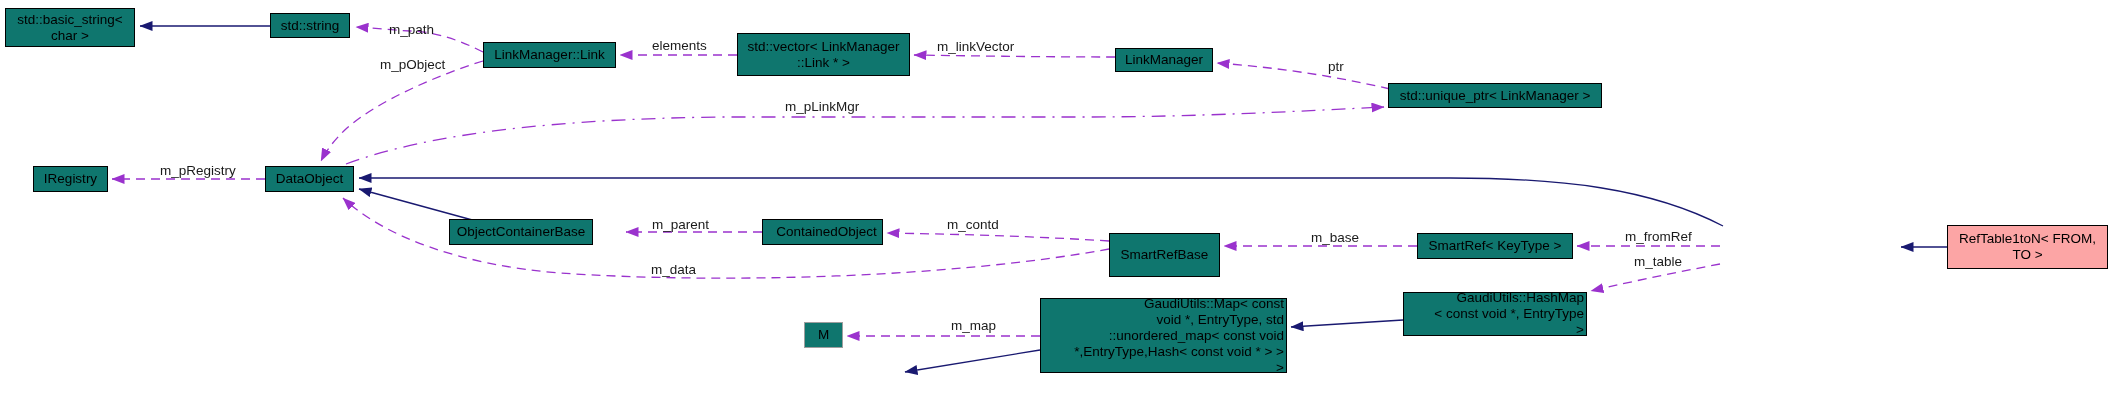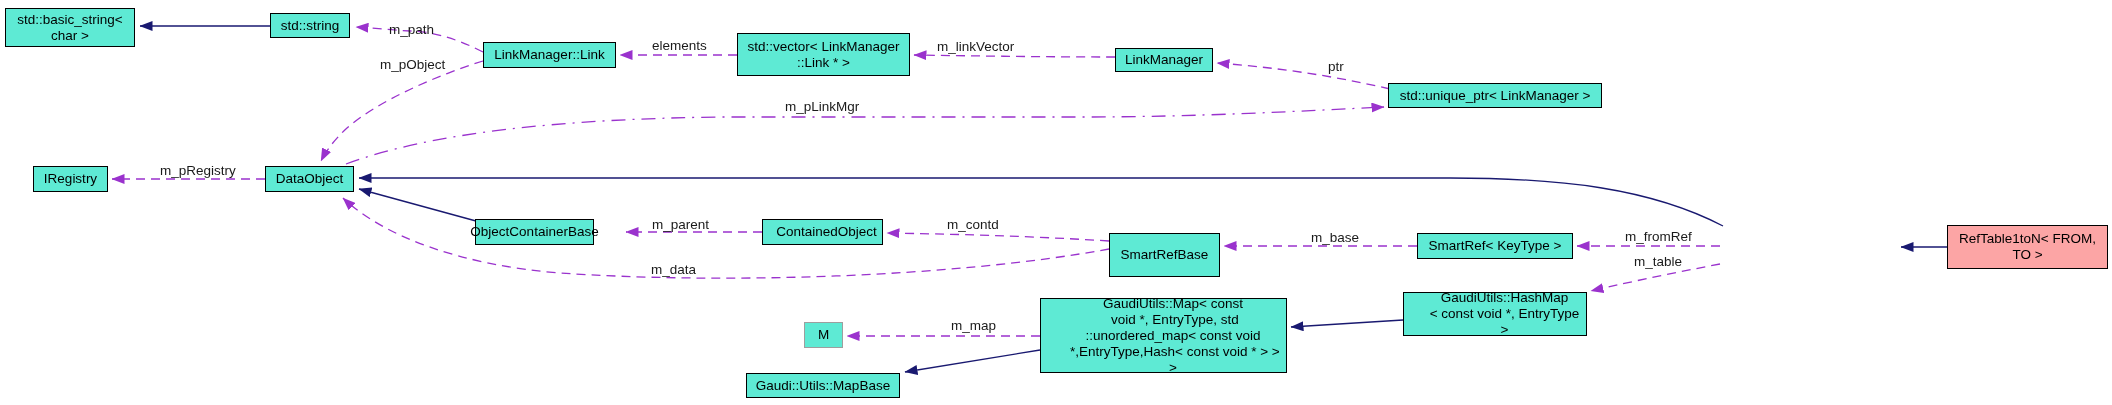--- a/index.html
+++ b/index.html
@@ -8,34 +8,34 @@
     width:2112px;height:405px;
     background:#ffffff;
     font-family:"Liberation Sans","DejaVu Sans",sans-serif;
     overflow:hidden;
   }
   .edges{position:absolute;left:0;top:0;width:2112px;height:405px;}
   .node{
     position:absolute;
     box-sizing:border-box;
     border:1px solid #000;
-    background:#5eead4;
+    background:#0f766e;
     display:flex;
     align-items:center;
     justify-content:center;
     text-align:center;
     font-size:13.5px;
     line-height:16px;
     color:#000;
     white-space:pre-line;
     z-index:2;
   }
   .node.left{
     justify-content:flex-start;
-    text-align:center;
+    text-align:right;
     white-space:pre-wrap;
     padding-left:21px;
     padding-right:2px;
   }
   .node.selected{background:#fca5a5;}
   .node.template-param{border-color:#9e9e9e;}
   .edge-label{
     position:absolute;
     font-size:13.5px;
     line-height:14px;
@@ -89,32 +89,31 @@
   <div class="node" style="left:5px;top:8px;width:130px;height:39px;">std::basic_string&lt;
 char &gt;</div>
   <div class="node" style="left:270px;top:13px;width:80px;height:25px;">std::string</div>
   <div class="node" style="left:483px;top:42px;width:133px;height:26px;">LinkManager::Link</div>
   <div class="node" style="left:737px;top:33px;width:173px;height:43px;">std::vector&lt; LinkManager
 ::Link * &gt;</div>
   <div class="node" style="left:1115px;top:48px;width:98px;height:24px;">LinkManager</div>
   <div class="node" style="left:1388px;top:83px;width:214px;height:25px;">std::unique_ptr&lt; LinkManager &gt;</div>
   <div class="node" style="left:33px;top:166px;width:75px;height:26px;">IRegistry</div>
   <div class="node" style="left:265px;top:166px;width:89px;height:26px;">DataObject</div>
-  <div class="node" style="left:475px;top:219px;width:119px;height:26px;text-align:center;">ObjectContainerBase</div>
+  <div class="node" style="left:449px;top:219px;width:144px;height:26px;text-align:center;">ObjectContainerBase</div>
   <div class="node" style="left:762px;top:219px;width:121px;height:26px;padding-left:8px;">ContainedObject</div>
   <div class="node" style="left:1109px;top:233px;width:111px;height:44px;">SmartRefBase</div>
   <div class="node" style="left:1417px;top:233px;width:156px;height:26px;">SmartRef&lt; KeyType &gt;</div>
   <div class="node selected" style="left:1947px;top:225px;width:161px;height:44px;">RefTable1toN&lt; FROM,
 TO &gt;</div>
   <div class="node template-param" style="left:804px;top:322px;width:39px;height:26px;">M</div>
   <div class="node left" style="left:1040px;top:298px;width:247px;height:75px;">GaudiUtils::Map&lt; const
  void *, EntryType, std
 ::unordered_map&lt; const void
  *,EntryType,Hash&lt; const void * &gt; &gt; &gt;</div>
-  <div class="node" style="left:746px;top:373px;width:154px;height:25px;">Gaudi::Utils::MapBase</div>
   <div class="node left" style="left:1403px;top:292px;width:184px;height:44px;">GaudiUtils::HashMap
 &lt; const void *, EntryType &gt;</div>
 
   <div class="edge-label" style="left:389px;top:23px;">m_path</div>
   <div class="edge-label" style="left:380px;top:58px;">m_pObject</div>
   <div class="edge-label" style="left:652px;top:39px;">elements</div>
   <div class="edge-label" style="left:937px;top:40px;">m_linkVector</div>
   <div class="edge-label" style="left:1328px;top:60px;">ptr</div>
   <div class="edge-label" style="left:785px;top:100px;">m_pLinkMgr</div>
   <div class="edge-label" style="left:160px;top:164px;">m_pRegistry</div>

